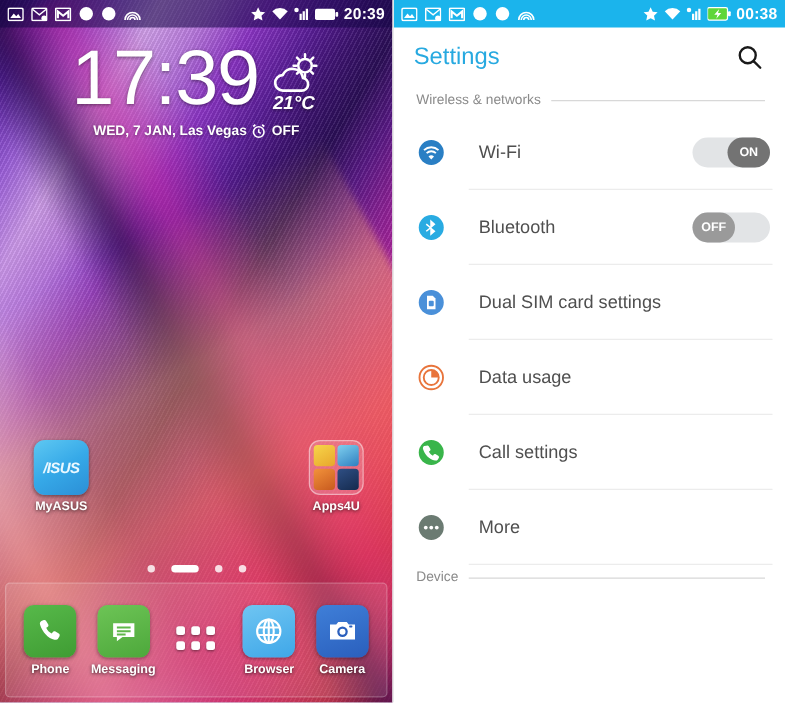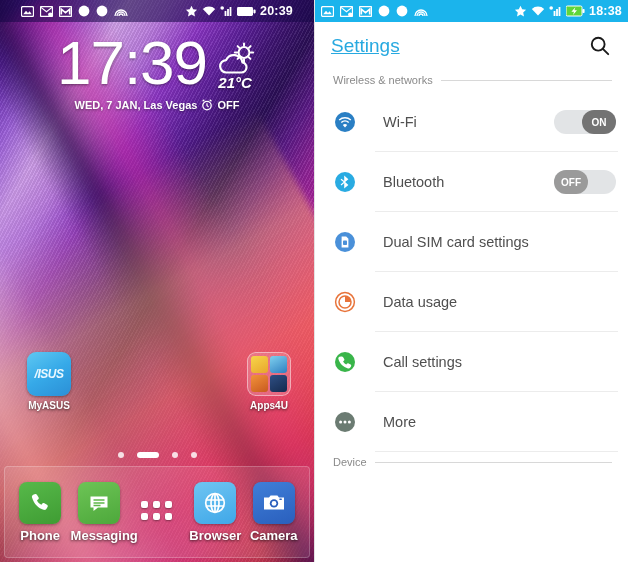--- a/index.html
+++ b/index.html
@@ -88,21 +88,21 @@
     left: 62%; top: -10%; width: 34%; height: 150%;
     background: linear-gradient(to right,
       rgba(170,25,150,0.0), rgba(196,34,155,0.55), rgba(120,18,120,0.0));
   }
 
   
   .statusbar-home {
     position: relative; z-index: 6;
     height: 22px;
     display: flex; align-items: center;
-    padding: 0 21px;
+    padding: 0 6px;
     background: rgba(20,6,70,0.55);
     color: #ffffff;
   }
   .sb-left { display: flex; align-items: center; gap: 6px; }
   .sb-right { margin-left: auto; display: flex; align-items: center; gap: 4px; }
   .sb-time { font-size: 12.5px; font-weight: 700; letter-spacing: .2px; }
   .ico { display: inline-flex; align-items: center; justify-content: center; }
 
   
   .clock-widget {
@@ -176,21 +176,21 @@
     position: absolute; z-index: 5;
     left: 4px; right: 4px; bottom: 4px;
     height: 92px;
     background: rgba(255,255,255,0.10);
     border: 1px solid rgba(255,255,255,0.22);
     border-radius: 4px;
     display: flex; align-items: center; justify-content: space-around;
     padding: 0 6px;
   }
   .dock-item { width: 56px; text-align: center; color: #fff; }
-  .dock-item .label { margin-top: 4px; font-size: 13px; font-weight: 700;
+  .dock-item .label { margin-top: 4px; font-size: 10px; font-weight: 700;
     text-shadow: 0 1px 3px rgba(0,0,0,0.75); }
   .dock-tile {
     width: 42px; height: 42px; margin: 0 auto; border-radius: 8px;
     display: flex; align-items: center; justify-content: center;
     box-shadow: 0 1px 3px rgba(0,0,0,0.35);
   }
   .t-phone { background: linear-gradient(160deg,#57b94a,#3f9c33); }
   .t-msg   { background: linear-gradient(160deg,#6dc456,#4da83b); }
   .t-browser { background: linear-gradient(160deg,#6fc5f2,#3fa7e8); }
   .t-camera  { background: linear-gradient(160deg,#3f7fd8,#2a5fbd); }
@@ -217,21 +217,21 @@
     padding: 0 6px;
     background: #1bb4ec;
     color: #ffffff;
   }
   .settings-header {
     height: 48px;
     display: flex; align-items: center;
     padding: 0 16px;
   }
   .settings-title {
-    font-size: 19px; font-weight: 400; color: #27a9e0; text-decoration: underline;
+    font-size: 19px; font-weight: 400; color: #27a9e0;
   }
   .search-btn { margin-left: auto; display: flex; align-items: center; }
 
   .section-head {
     display: flex; align-items: center; gap: 8px;
     padding: 4px 16px 6px 18px;
     justify-content: center;
   }
   .section-head .txt { font-size: 11px; color: #8a8a8a; white-space: nowrap; }
   .section-head .rule { flex: 1; height: 1px; background: #d8d8d8; }
@@ -521,21 +521,21 @@
               <rect x="9.6" y="2" width="1.8" height="9" fill="#fff"></rect>
             </svg>
         </span>
         <span class="ico">
           <svg width="19" height="12" viewBox="0 0 19 12">
               <rect x="0" y="1" width="16" height="10" rx="1.4" fill="#5fd63a" stroke="#fff" stroke-width="1"></rect>
               <rect x="16.4" y="4" width="2.2" height="4" rx="0.8" fill="#fff"></rect>
               <path d="M9.4 2.2L5.4 6.8h2.6l-1 3.2 4-4.7H8.4z" fill="#fff"></path>
             </svg>
         </span>
-        <span class="sb-time">18:38</span>
+        <span class="sb-time">00:38</span>
       </div>
     </div>
 
     <div class="settings-header">
       <div class="settings-title">Settings</div>
       <div class="search-btn">
         <span class="ico">
           <svg width="24" height="24" viewBox="0 0 24 24">
               <g fill="none" stroke="#1a1a1a" stroke-width="1.9" stroke-linecap="round">
                 <circle cx="10.2" cy="10.2" r="6.4"></circle>

